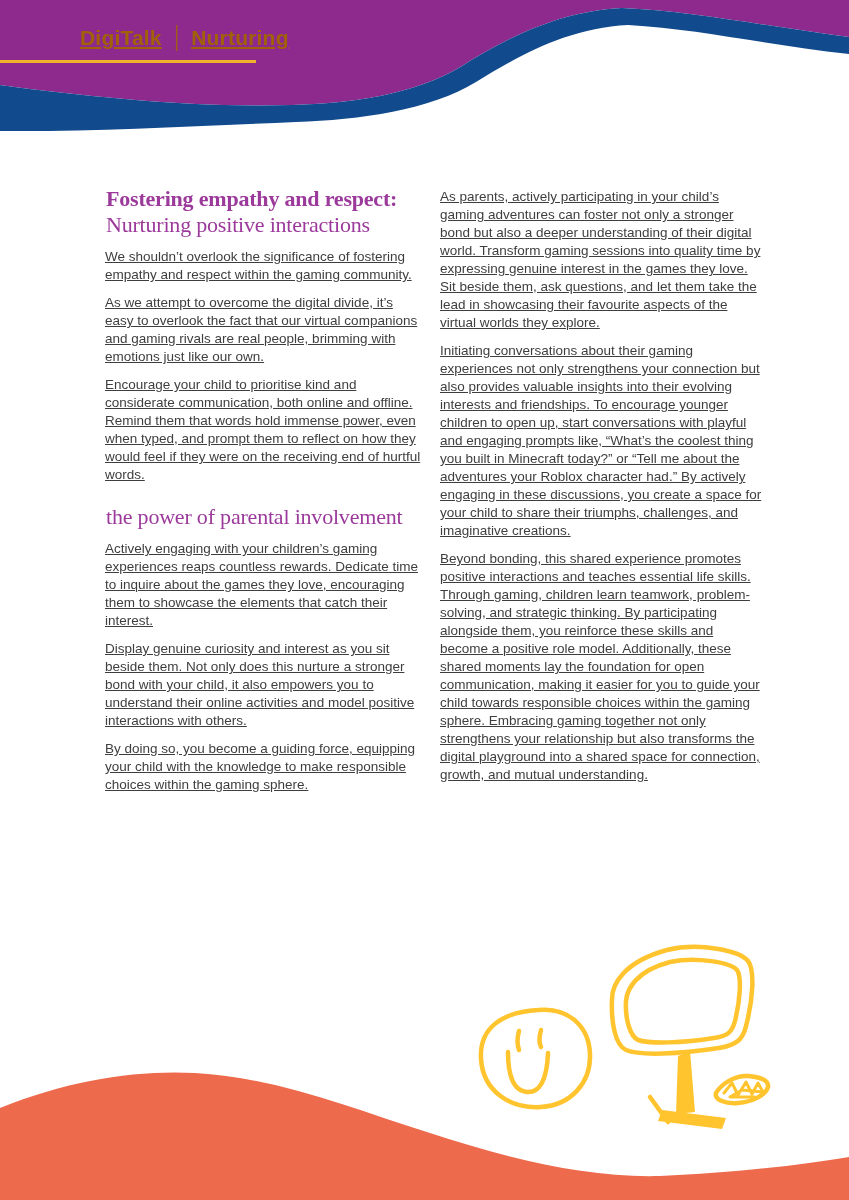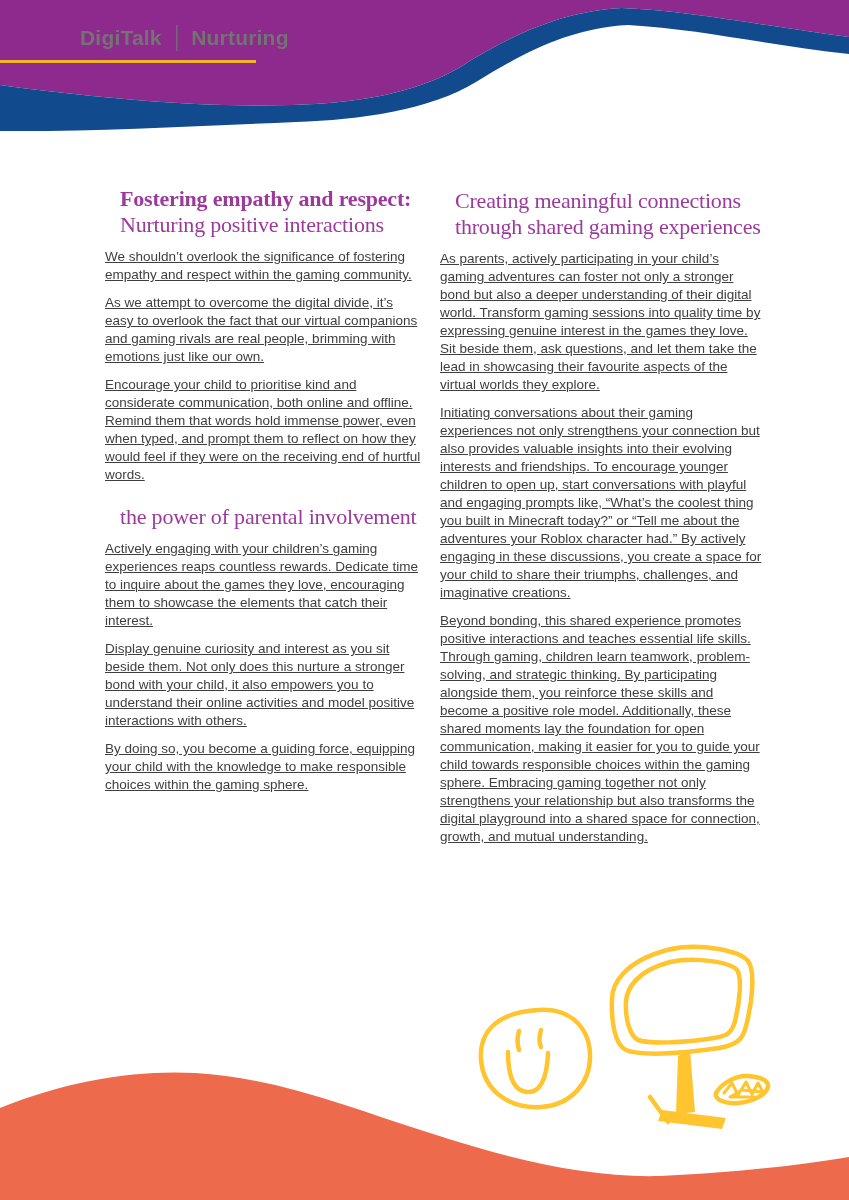--- a/index.html
+++ b/index.html
@@ -5,35 +5,35 @@
   html,body { margin:0; padding:0; background:#ffffff; }
   .page {
     position:relative; width:849px; height:1200px; background:#ffffff;
     overflow:hidden; font-family:"Liberation Sans", sans-serif;
   }
   .bg-svg { position:absolute; left:0; top:0; width:849px; height:1200px; }
 
   
   .brand {
     position:absolute; left:80px; top:24px; display:flex; align-items:center;
-    gap:11px; color:#737373; font-size:21px; font-weight:bold; letter-spacing:.2px;
+    gap:11px; color:#a16207; font-size:21px; font-weight:bold; letter-spacing:.2px;text-decoration:underline;
   }
   .brand .divider { font-weight:400; font-size:28px; line-height:1; position:relative; top:-2px; transform:scaleX(.55); }
   .brand-rule { position:absolute; left:0; top:60px; width:256px; height:3px; background:#F2B32C; }
 
   
   .col { position:absolute; color:#3E3E3E; font-size:13.5px; line-height:18px; }
   .col-left  { left:105px; top:186px; width:320px; }
   .col-right { left:440px; top:188px; width:322px; }
   .col p { margin:0 0 10px 0;text-decoration:underline; }
 
   .script-head {
     font-family: cursive;
     color:#9C3A9C; font-size:22px; line-height:26px; font-weight:400;
-    letter-spacing:-0.2px; margin:0 0 10px 15px;
+    letter-spacing:-0.2px; margin:0 0 10px 1px;
   }
   .script-head .b { font-weight:700; }
   .script-head .line { display:block; }
   .sec2 { margin-top:20px; }
 </style>
 </head>
 <body>
 
 <div class="page">
 
@@ -84,21 +84,18 @@
 
     <h2 class="script-head sec2">
       <span class="line">the power of parental involvement</span>
     </h2>
     <p>Actively engaging with your children’s gaming experiences reaps countless rewards. Dedicate time to inquire about the games they love, encouraging them to showcase the elements that catch their interest.</p>
     <p>Display genuine curiosity and interest as you sit beside them. Not only does this nurture a stronger bond with your child, it also empowers you to understand their online activities and model positive interactions with others.</p>
     <p>By doing so, you become a guiding force, equipping your child with the knowledge to make responsible choices within the gaming sphere.</p>
   </div>
 
   <div class="col col-right">
-    <h2 class="script-head">
-      <span>Creating meaningful connections through shared gaming experiences</span>
-    </h2>
     <p>As parents, actively participating in your child’s gaming adventures can foster not only a stronger bond but also a deeper understanding of their digital world. Transform gaming sessions into quality time by expressing genuine interest in the games they love. Sit beside them, ask questions, and let them take the lead in showcasing their favourite aspects of the virtual worlds they explore.</p>
     <p>Initiating conversations about their gaming experiences not only strengthens your connection but also provides valuable insights into their evolving interests and friendships. To encourage younger children to open up, start conversations with playful and engaging prompts like, “What’s the coolest thing you built in Minecraft today?” or “Tell me about the adventures your Roblox character had.” By actively engaging in these discussions, you create a space for your child to share their triumphs, challenges, and imaginative creations.</p>
     <p>Beyond bonding, this shared experience promotes positive interactions and teaches essential life skills. Through gaming, children learn teamwork, problem-solving, and strategic thinking. By participating alongside them, you reinforce these skills and become a positive role model. Additionally, these shared moments lay the foundation for open communication, making it easier for you to guide your child towards responsible choices within the gaming sphere. Embracing gaming together not only strengthens your relationship but also transforms the digital playground into a shared space for connection, growth, and mutual understanding.</p>
   </div>
 
 </div>
 
 </body></html>

